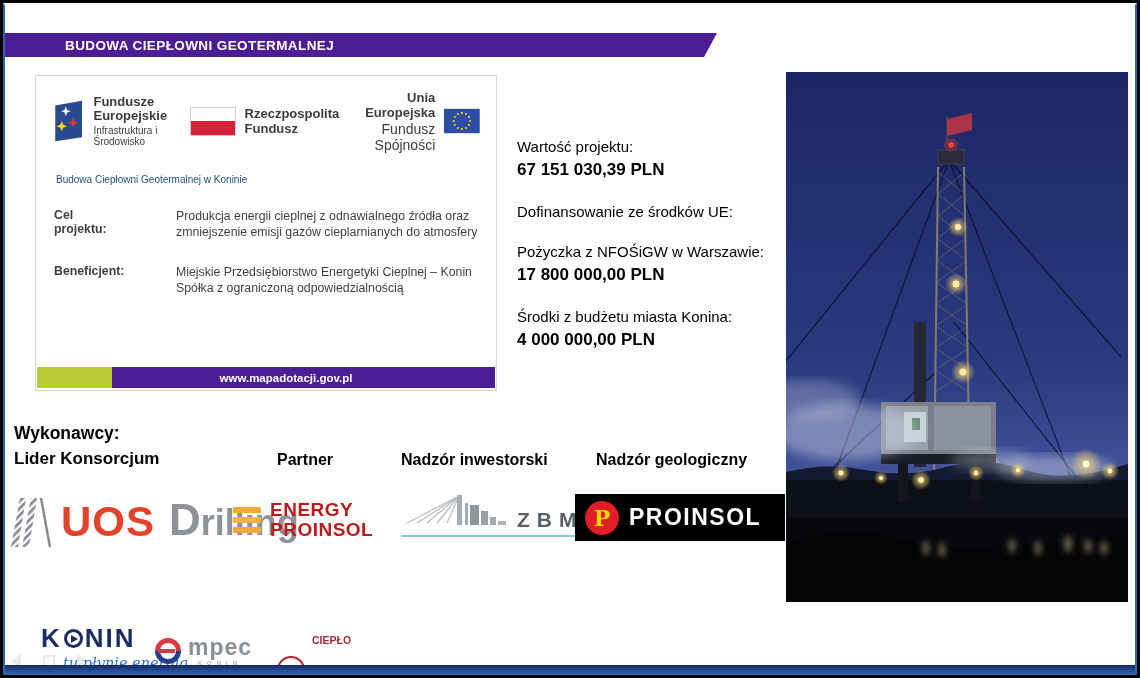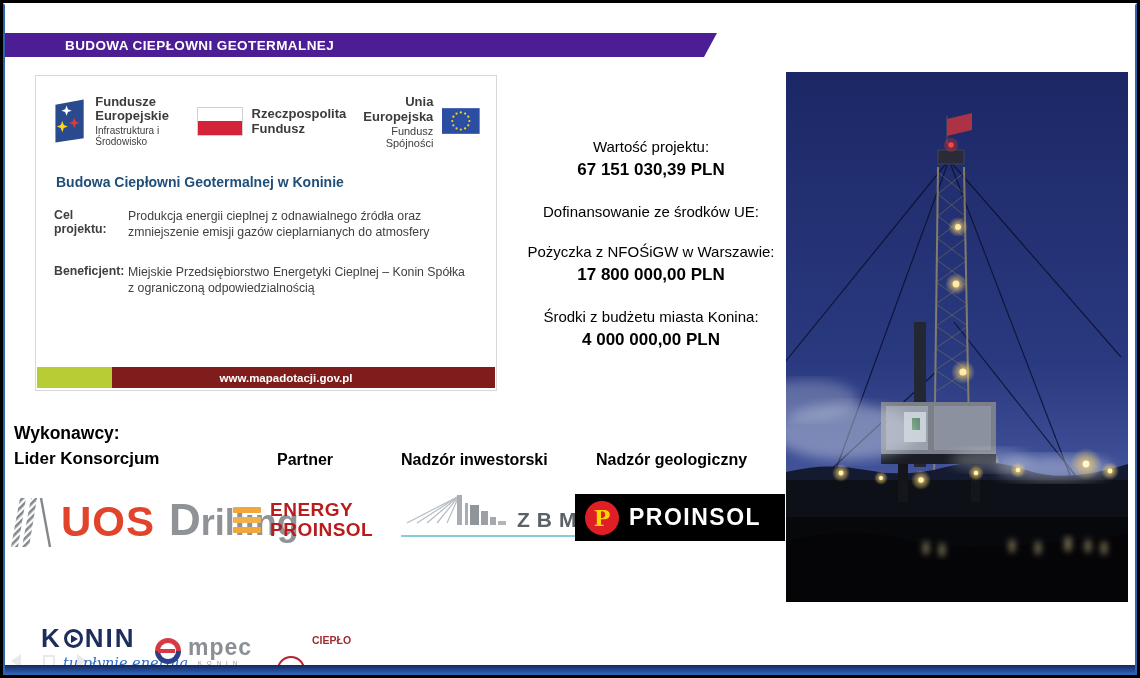--- a/index.html
+++ b/index.html
@@ -22,34 +22,34 @@
   .logo-row { position:absolute; left:0; top:12px; width:100%; height:66px;
     display:flex; align-items:center; justify-content:space-between; padding:0 16px; }
   .logo-group { display:flex; align-items:center; gap:9px; }
   .fe-text .l1 { font-size:13px; font-weight:bold; color:#3c3c3b; line-height:14px; }
   .fe-text .sub { font-size:10px; color:#3c3c3b; margin-top:2px; }
   .pl-flag { width:46px; height:29px; border:1px solid #d0d0d0; display:flex; flex-direction:column; }
   .pl-flag .w { flex:1; background:#fff; } .pl-flag .r { flex:1; background:#d22339; }
   .pl-text .l1 { font-size:13px; font-weight:bold; color:#3c3c3b; line-height:15px; }
   .ue-text { text-align:right; }
   .ue-text .l1 { font-size:13px; font-weight:bold; color:#3c3c3b; line-height:15px; }
-  .ue-text .sub { font-size:11px; color:#3c3c3b; margin-top:1px; }
-  .card-title { position:absolute; left:20px; top:98px; font-size:14px;
-    font-weight:bold; color:#1f4e79; }
-  .card-row { position:absolute; left:18px; display:flex; width:430px; }
+  .ue-text .sub { font-size:14px; color:#3c3c3b; margin-top:1px; }
+  .card-title { position:absolute; left:20px; top:98px; font-size:10px;
+    font-weight:normal; color:#1f4e79; }
+  .card-row { position:absolute; left:18px; display:flex; width:430px;gap:48px; }
   .card-row .lbl { width:74px; flex:none; font-size:12.3px; font-weight:bold; color:#3f3f3f; }
   .card-row .txt { font-size:12.3px; color:#3f3f3f; line-height:16px; width:340px; }
   .row-goal { top:132px; } .row-benef { top:188px; }
   .green-bar { position:absolute; left:1px; right:1px; bottom:2px; height:21px;
-    background:#7f1d1d; display:flex; align-items:center; justify-content:center;padding-left:40px; }
+    background:#4c1d95; display:flex; align-items:center; justify-content:center;padding-left:40px; }
   .green-bar .light { position:absolute; left:0; top:0; bottom:0; width:75px; background:#b8cc35; }
   .green-bar span { position:relative; color:#fff; font-size:11.5px; font-weight:bold; }
 
   
-  .financials { position:absolute; left:512px; top:131px; width:268px;text-align:center; }
+  .financials { position:absolute; left:512px; top:131px; width:268px; }
   .fin-item { margin-bottom:19px; }
   .fin-item .flabel { font-size:15px; color:#000; line-height:21px; }
   .fin-item .fvalue { font-size:17px; font-weight:bold; color:#000; line-height:25px; }
 
   
   .photo { position:absolute; left:781px; top:67px; width:342px; height:530px;
     background:#1c2765; overflow:hidden; }
 
   
   .wyk-heading { position:absolute; left:9px; top:418px; font-size:17.5px; font-weight:bold; color:#000; }

